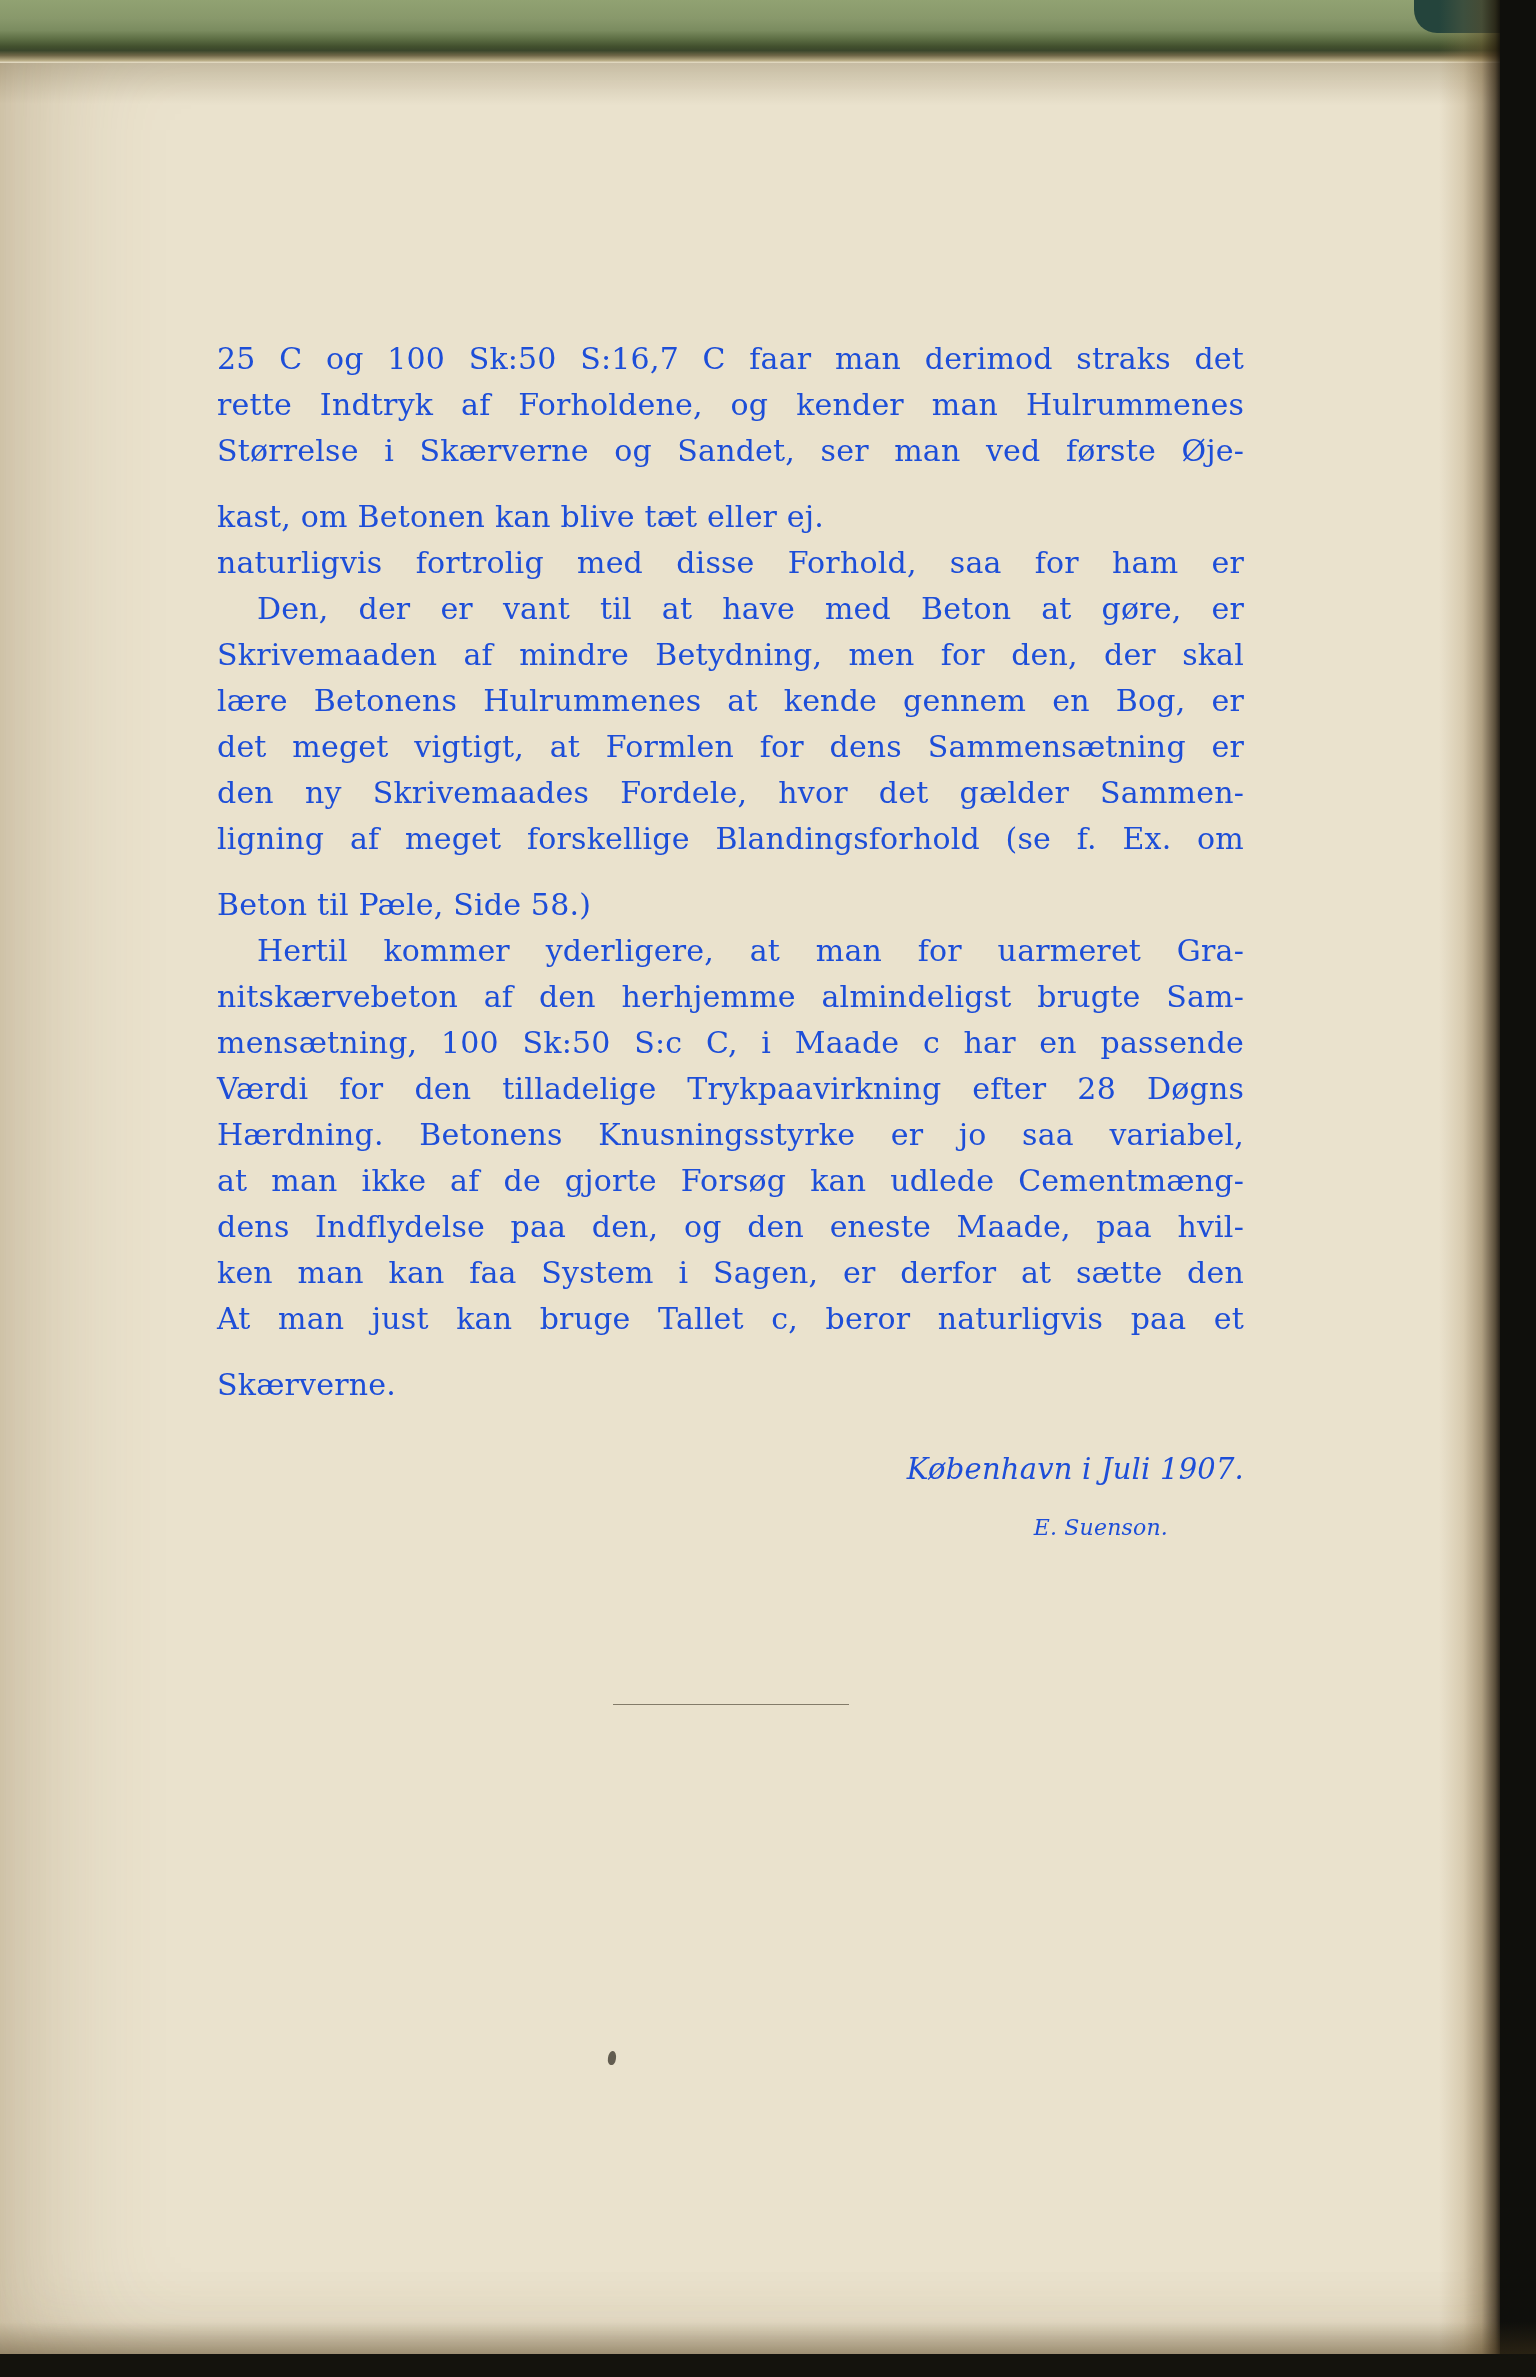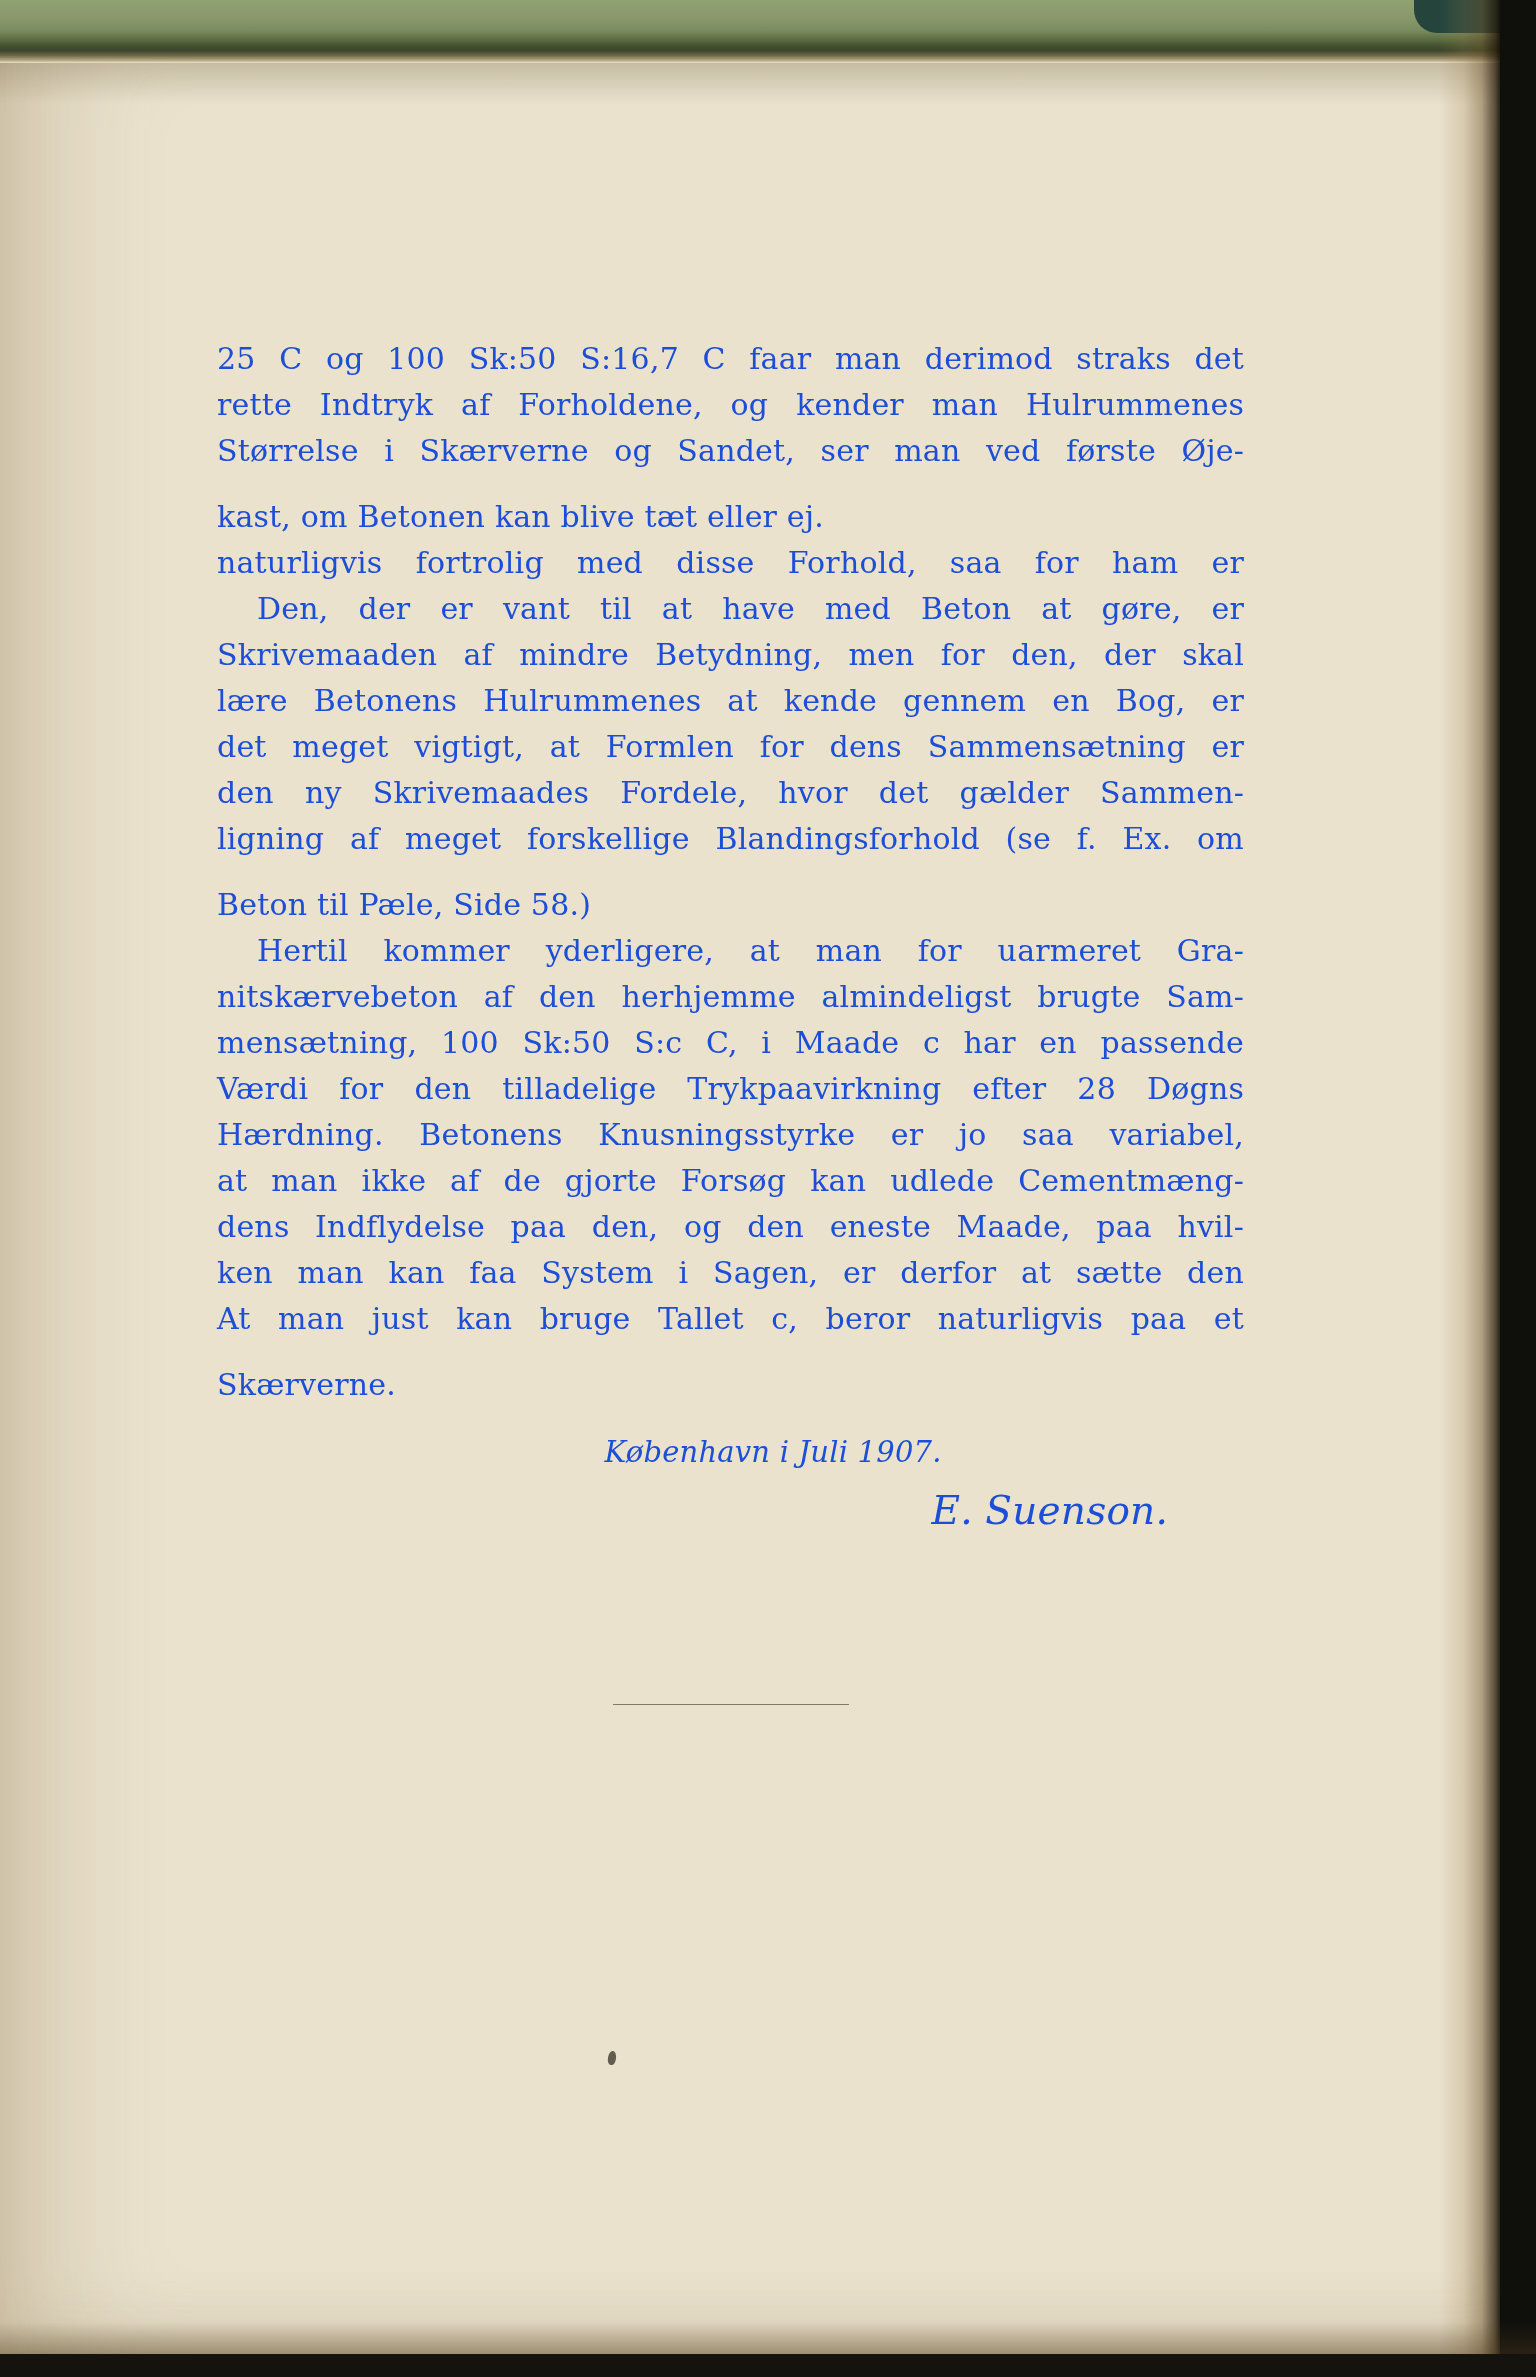--- a/index.html
+++ b/index.html
@@ -63,26 +63,26 @@
   .text-block {
     position:absolute; left:217px; top:336px; width:1027px;
     font-size:30px; line-height:46px;
     color:#1d4ed8; letter-spacing:0.2px;
   }
   .line { text-align:justify; text-align-last:justify; }
   .line.last { text-align-last:left;margin-top:20px; }
   .line.indent { padding-left:40px; }
 
   .dateline {
-    margin-top:21px; padding-left:85px;
-    font-style:italic; font-size:29px; text-align:center;
+    margin-top:38px; padding-left:85px;
+    font-style:italic; font-size:29px; text-align:right;
   }
   .signature {
     margin-top:13px; padding-right:76px;
-    font-style:italic; font-size:39px; text-align:right;
+    font-style:italic; font-size:22px; text-align:right;
   }
 
   .rule {
     position:absolute; left:613px; top:1704px; width:236px;
     border-top:1.9px solid #837b69;
   }
 
   .ink-speck {
     position:absolute; left:608px; top:2051px; width:7.7px; height:14px;
     background:#4b4539; border-radius:50% 50% 45% 45%;

